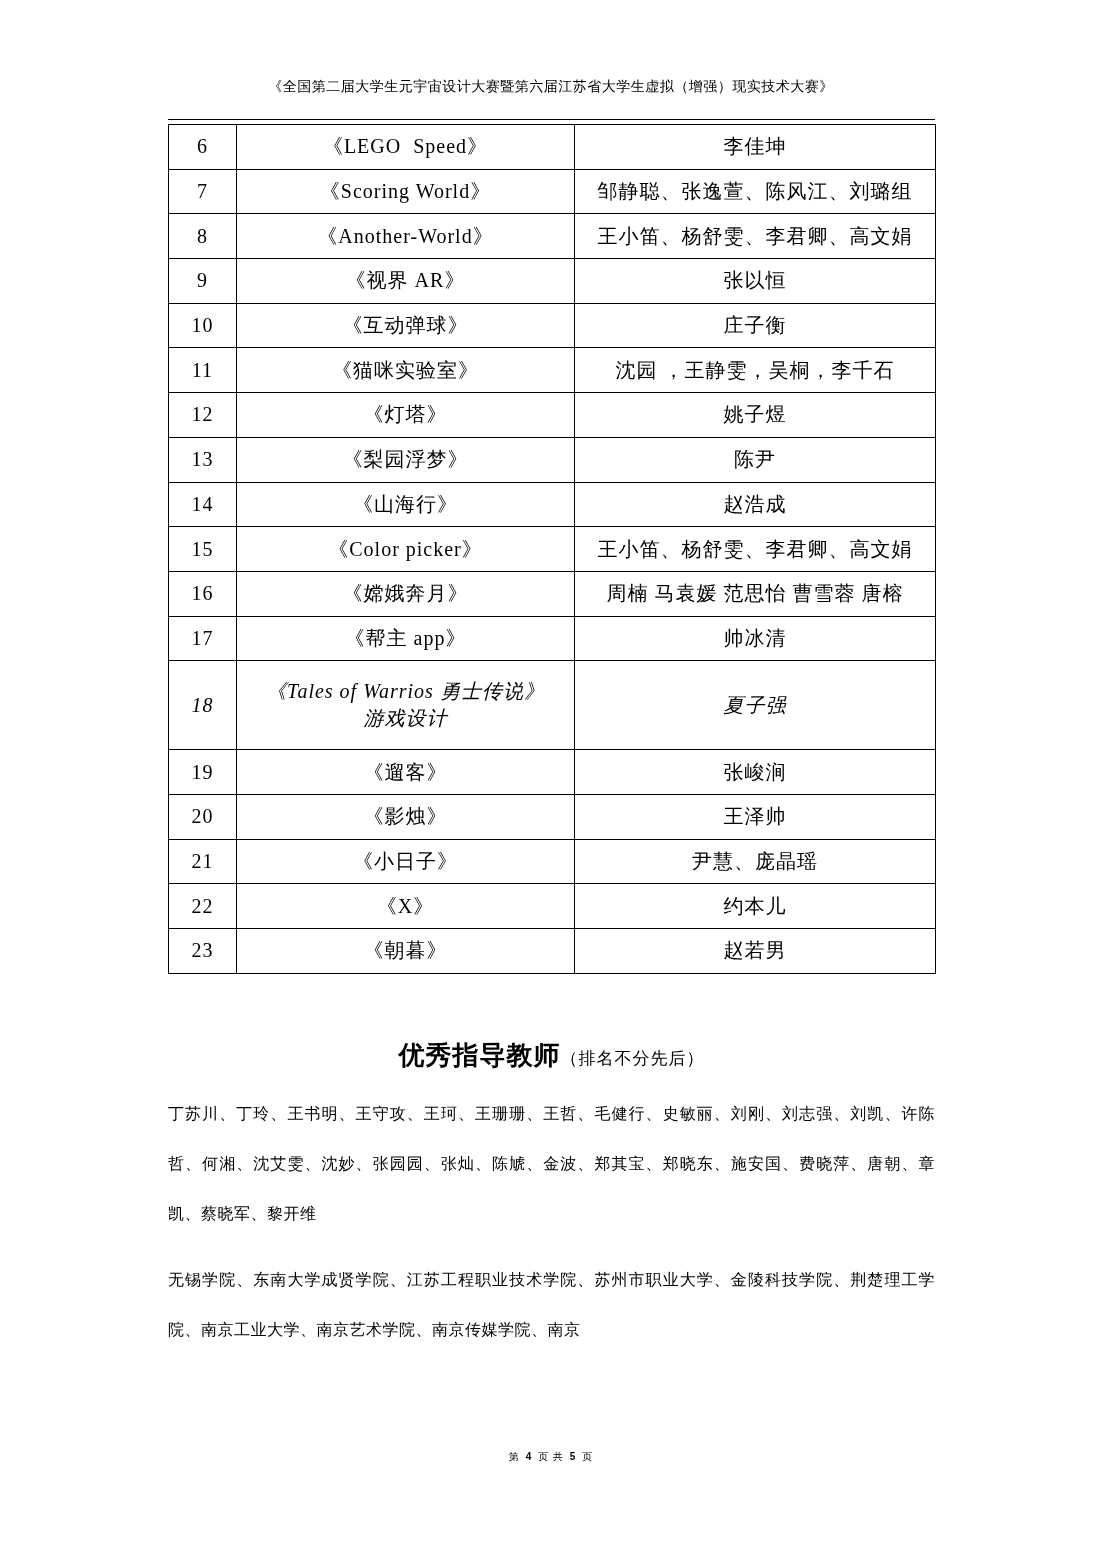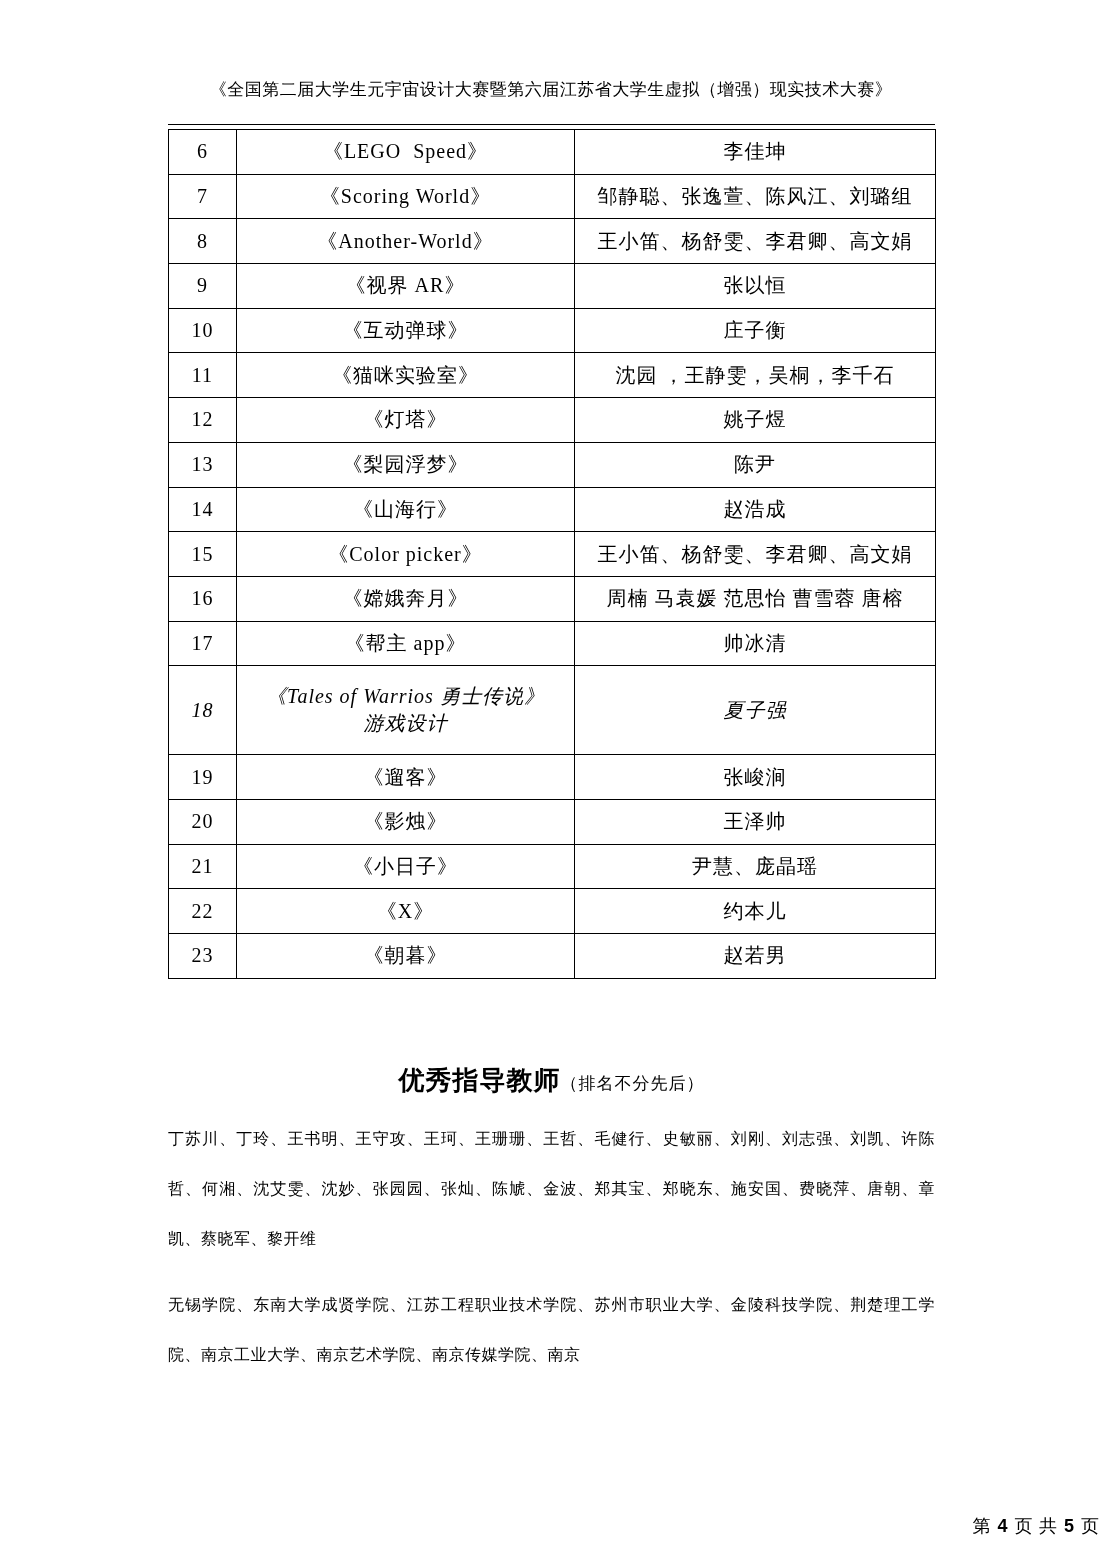--- a/index.html
+++ b/index.html
@@ -12,21 +12,21 @@
   .page {
     position: relative;
     width: 1102px;
     height: 1559px;
     background: #ffffff;
     overflow: hidden;
   }
   .doc-title {
     padding-top: 78px;
     text-align: center;
-    font-size: 17px;
+    font-size: 14px;
     letter-spacing: 0.5px;
     font-weight: normal;
   }
   .content {
     width: 767px;
     margin-left: 168px;
   }
   .rule {
     margin-top: 23px;
     height: 1px;
@@ -47,21 +47,21 @@
     padding: 2px 6px;
   }
   table.awards tr { height: 44.7px; }
   table.awards tr.tall { height: 89px; font-style: italic; }
   .col-no { width: 68px; }
   .col-title { width: 338px; white-space: pre-wrap; }
   .col-members { width: 361px; white-space: pre-wrap; }
   .section-heading {
     text-align: center;
   }
-  .section-heading.first { margin-top: 84px; }
+  .section-heading.first { margin-top: 64px; }
   .section-heading.second { margin-top: 24px; }
   .heading-main {
     font-family: "Liberation Sans", "DejaVu Sans", sans-serif;
     font-weight: bold;
     font-size: 26px;
     letter-spacing: 1px;
   }
   .heading-note {
     font-size: 17px;
     letter-spacing: 1px;
@@ -70,24 +70,24 @@
     margin-top: 16px;
     font-size: 16px;
     line-height: 50px;
     letter-spacing: 0.5px;
     text-align: justify;
     text-justify: inter-ideograph;
   }
   .footer {
     position: absolute;
     left: 0;
-    top: 1514px;
+    top: 1450px;
     width: 1102px;
-    text-align: right;
-    font-size: 18px;
+    text-align: center;
+    font-size: 10px;
     letter-spacing: 1px;
   }
   .footer .pg-num {
     font-family: "Liberation Sans", "DejaVu Sans", sans-serif;
     font-weight: bold;
     margin: 0 4px;
   }
   .footer .pg-label { margin: 0 2px; }
 </style>
 </head>

